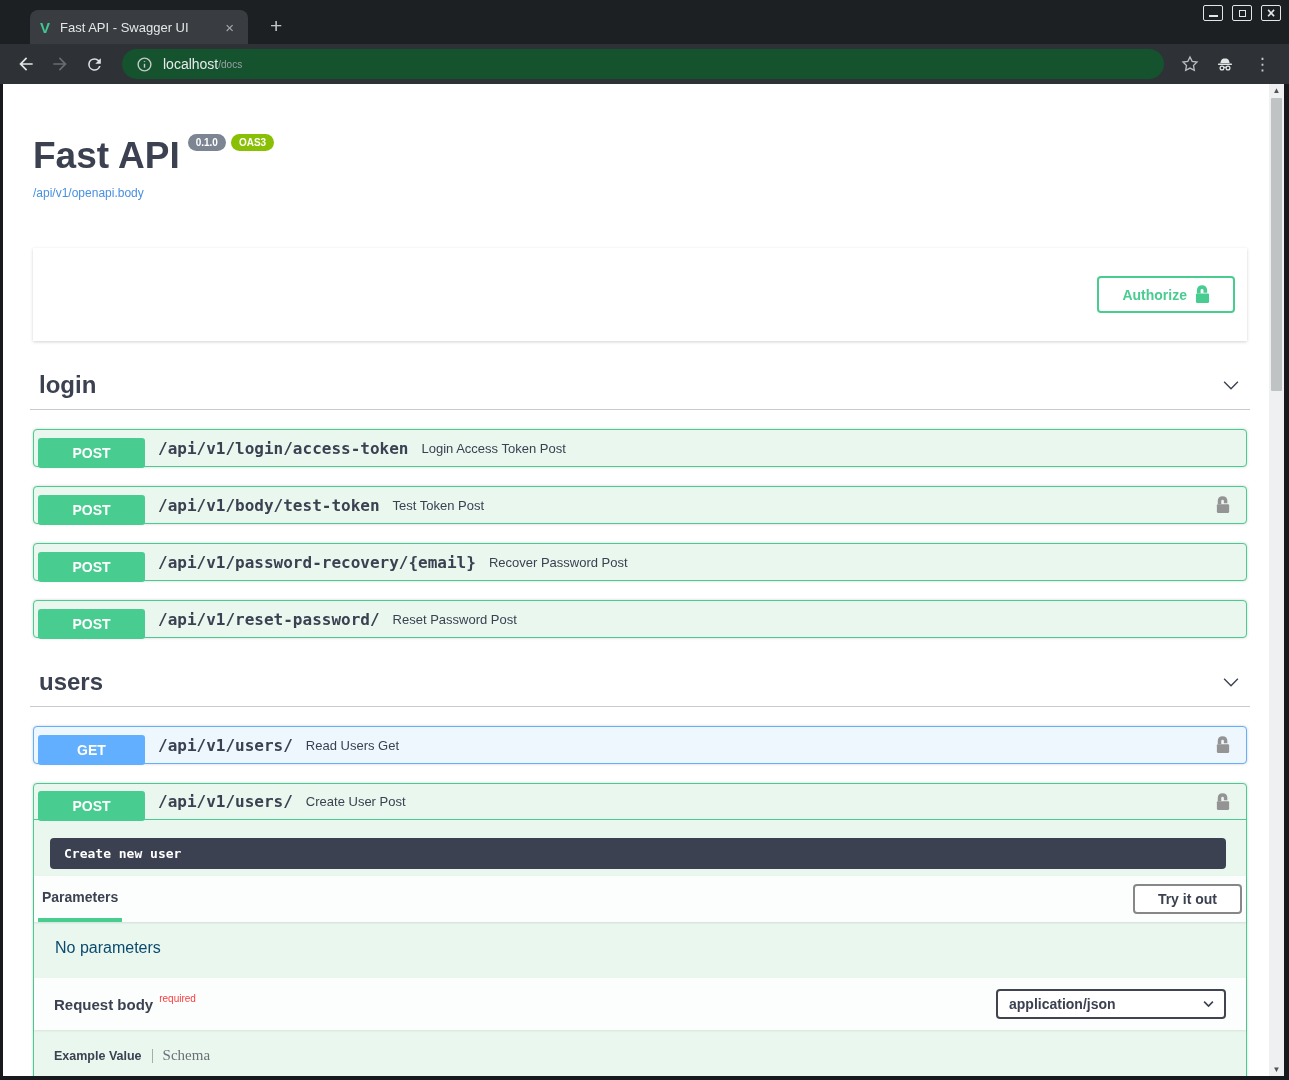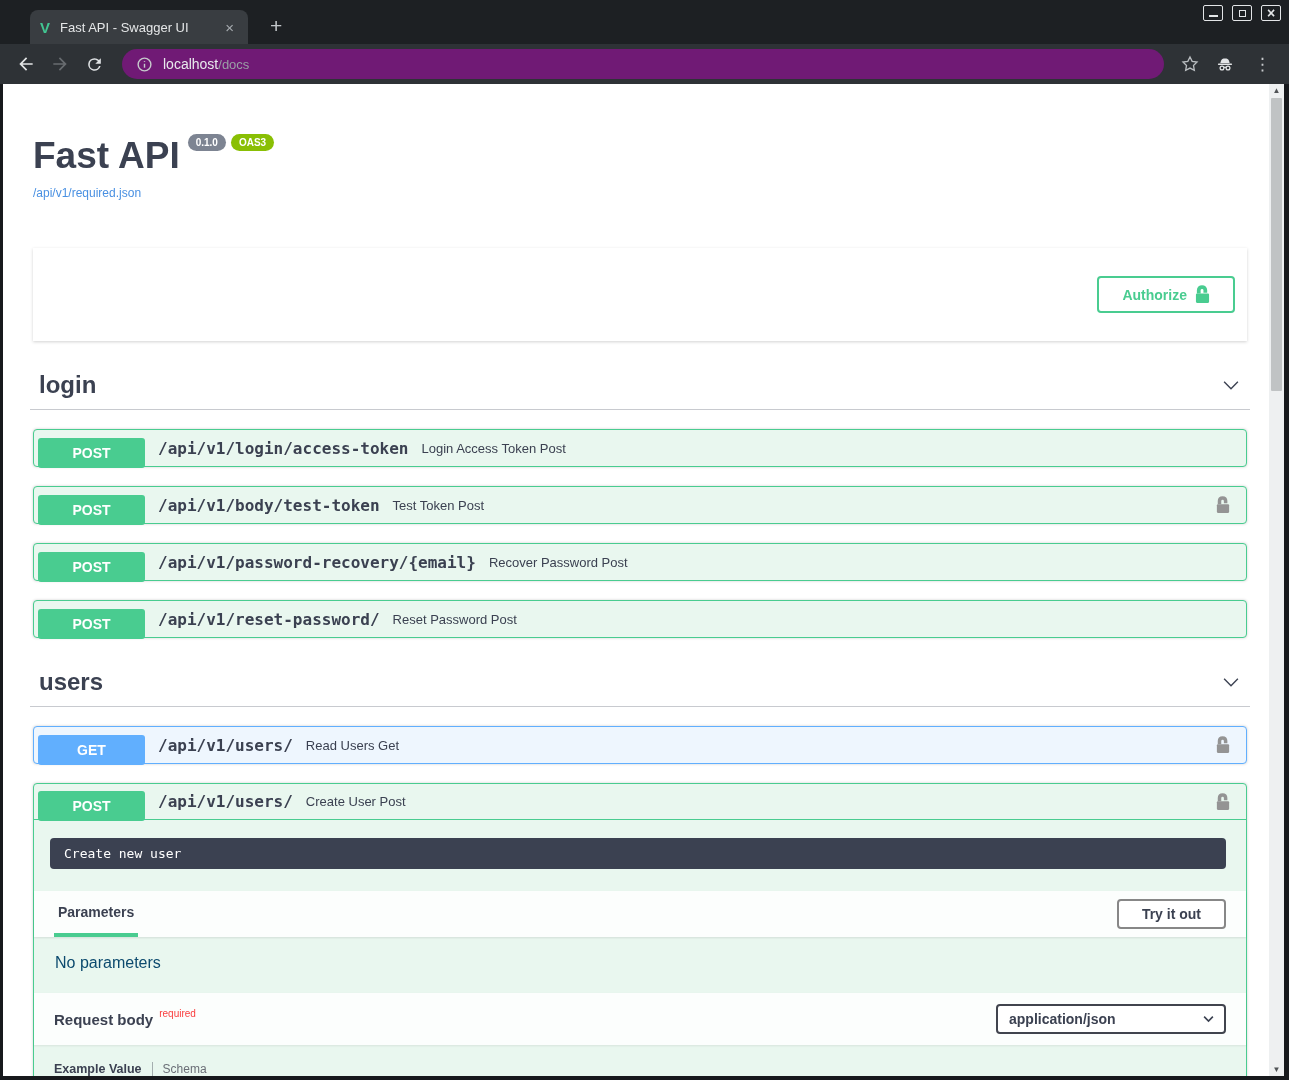--- a/index.html
+++ b/index.html
@@ -16,24 +16,24 @@
   .new-tab { color:#c2c6c9; font-size:21px; margin:0 0 6px 16px; padding:0 6px; }
   .win-controls { position:absolute; top:5px; right:8px; display:flex; gap:9px; }
   .win-btn { width:20px; height:16px; border:1.5px solid #e3e5e7; border-radius:2px;
              display:flex; align-items:center; justify-content:center; }
   .win-btn .dash { width:9px; height:2px; background:#e3e5e7; margin-top:6px; }
   .win-btn .sq { width:7px; height:7px; border:1.5px solid #e3e5e7; }
   .win-btn .x { color:#e3e5e7; font-size:14px; font-weight:bold; line-height:1; }
 
   .toolbar { height:40px; background:#2e3236; display:flex; align-items:center; padding:0 12px; gap:6px; }
   .nav-ic { width:28px; height:28px; display:flex; align-items:center; justify-content:center; }
-  .urlbar { flex:1; height:30px; background:#701a75; border-radius:15px; margin:0 10px 0 8px;
+  .urlbar { flex:1; height:30px; background:#14532d; border-radius:15px; margin:0 10px 0 8px;
             display:flex; align-items:center; padding:0 14px; gap:10px; }
   .url-host { color:#e8eaed; font-size:14px; }
-  .url-path { color:#9aa0a6; font-size:13px; margin-left:-10px; }
+  .url-path { color:#9aa0a6; font-size:10px; margin-left:-10px; }
   .tb-right { display:flex; align-items:center; gap:14px; margin-right:2px; }
   .menu-dots { color:#c6c9cc; font-size:17px; letter-spacing:0; padding:0 4px; }
 
   
   .content { height:992px; background:#fff; margin:0 5px 0 3px; display:flex; }
   .scroll-area { width:1266px; overflow:hidden; }
   .scrollbar { width:15px; background:#eef0f1; display:flex; flex-direction:column; align-items:center; }
   .sb-arrow { height:13px; display:flex; align-items:center; justify-content:center; color:#505356; font-size:8px; }
   .sb-thumb { width:11px; height:293px; background:#c0c3c4; border-radius:1px; margin-top:1px; }
 
@@ -69,44 +69,44 @@
              color:#3b4151; margin-left:13px; }
   .op-summary-text { font-size:13px; color:#3b4151; margin-left:13px; }
   .lock-btn { margin-left:auto; color:#949494; display:flex; align-items:center; padding:2px 6px; }
   .lock-btn.hidden { visibility:hidden; }
 
   
   .opblock.expanded .op-summary { border-bottom:1px solid #49cc90; }
   .op-body { }
   .op-desc-wrap { padding:18px 20px 7px 16px; }
   .op-desc { background:#3b4151; border-radius:4px; color:#fff; font-family:"DejaVu Sans Mono", monospace;
-             font-size:13px; font-weight:normal; padding:8px 14px; }
-  .sec-header { margin-top:15px; min-height:46px; background:rgba(255,255,255,.85);
+             font-size:13px; font-weight:bold; padding:8px 14px; }
+  .sec-header { min-height:46px; background:rgba(255,255,255,.85);
                 box-shadow:0 1px 2px rgba(0,0,0,.1); display:flex; align-items:stretch;
-                justify-content:space-between; padding:0 20px; }
+                justify-content:space-between; padding:0 4px; }
   .param-tab { display:flex; align-items:center; font-size:14px; font-weight:bold; color:#3b4151;
                border-bottom:4px solid #49cc90; padding:0 4px; }
   .tryout-wrap { display:flex; align-items:center; }
   .tryout-btn { background:#fff; border:2px solid #878787; border-radius:4px; color:#3b4151;
                 font-weight:bold; font-size:14px; padding:5px 23px; }
   .no-params { padding:17px 21px 21px; font-size:16px; color:#0c4a6e; }
   .reqbody-header { min-height:52px; background:rgba(255,255,255,.85); box-shadow:0 1px 2px rgba(0,0,0,.08);
                     display:flex; align-items:center; justify-content:space-between; padding:0 20px; }
   .reqbody-label { font-size:15px; font-weight:bold; color:#3b4151; }
   .required { font-size:10px; color:#f93e3e; vertical-align:top; position:relative; top:-3px; margin-left:6px; font-weight:normal; }
   .media-select { position:relative; }
   .media-select select { appearance:none; -webkit-appearance:none; background:#fff; border:2px solid #41444e;
                 border-radius:4px; font-family:"Liberation Sans", sans-serif; font-weight:bold;
                 font-size:14px; color:#3b4151; padding:5px 44px 5px 11px; width:230px; }
   .media-select .sel-chev { position:absolute; right:10px; top:7px; pointer-events:none; }
   .model-example { padding:17px 20px 20px; }
   .model-tabs { display:flex; align-items:center; }
   .mtab-active { font-size:12.5px; font-weight:bold; color:#3b4151; }
   .mtab-sep { width:1px; height:14px; background:rgba(59,65,81,.4); margin:0 10px; }
-  .mtab { font-size:12px; color:#6b6f77; }
+  .mtab { font-size:15px; color:#6b6f77;font-family:Liberation Serif, serif; }
 </style>
 </head>
 <body>
 
 <div class="titlebar">
   <div class="tab">
     <span class="favicon">V</span>
     <span class="tab-title">Fast API - Swagger UI</span>
     <span class="tab-close">×</span>
   </div>
@@ -163,21 +163,21 @@
     <span class="menu-dots">⋮</span>
   </div>
 </div>
 
 <div class="content">
   <div class="scroll-area">
     <div class="wrapper">
 
       <div class="info">
         <h1 class="api-title">Fast API</h1><span class="badge version">0.1.0</span><span class="badge oas">OAS3</span>
-        <a class="spec-link" href="#">/api/v1/required.json</a>
+        <a class="spec-link" href="#">/api/v1/openapi.body</a>
       </div>
 
       <div class="scheme-container">
         <button class="authorize-btn">
           <span>Authorize</span>
           <svg width="15" height="19" viewBox="0 0 16 20" style="color:#49cc90">
             <path d="M3 9V5.5C3 2.9 4.9 1 7.5 1S12 2.9 12 5.5V7h-2V5.5C10 4 9 3 7.5 3S5 4 5 5.5V9" fill="none" stroke="currentColor" stroke-width="2"></path>
             <rect x="1" y="9" width="14" height="10" rx="1.2" fill="currentColor"></rect>
           </svg>
         </button>

